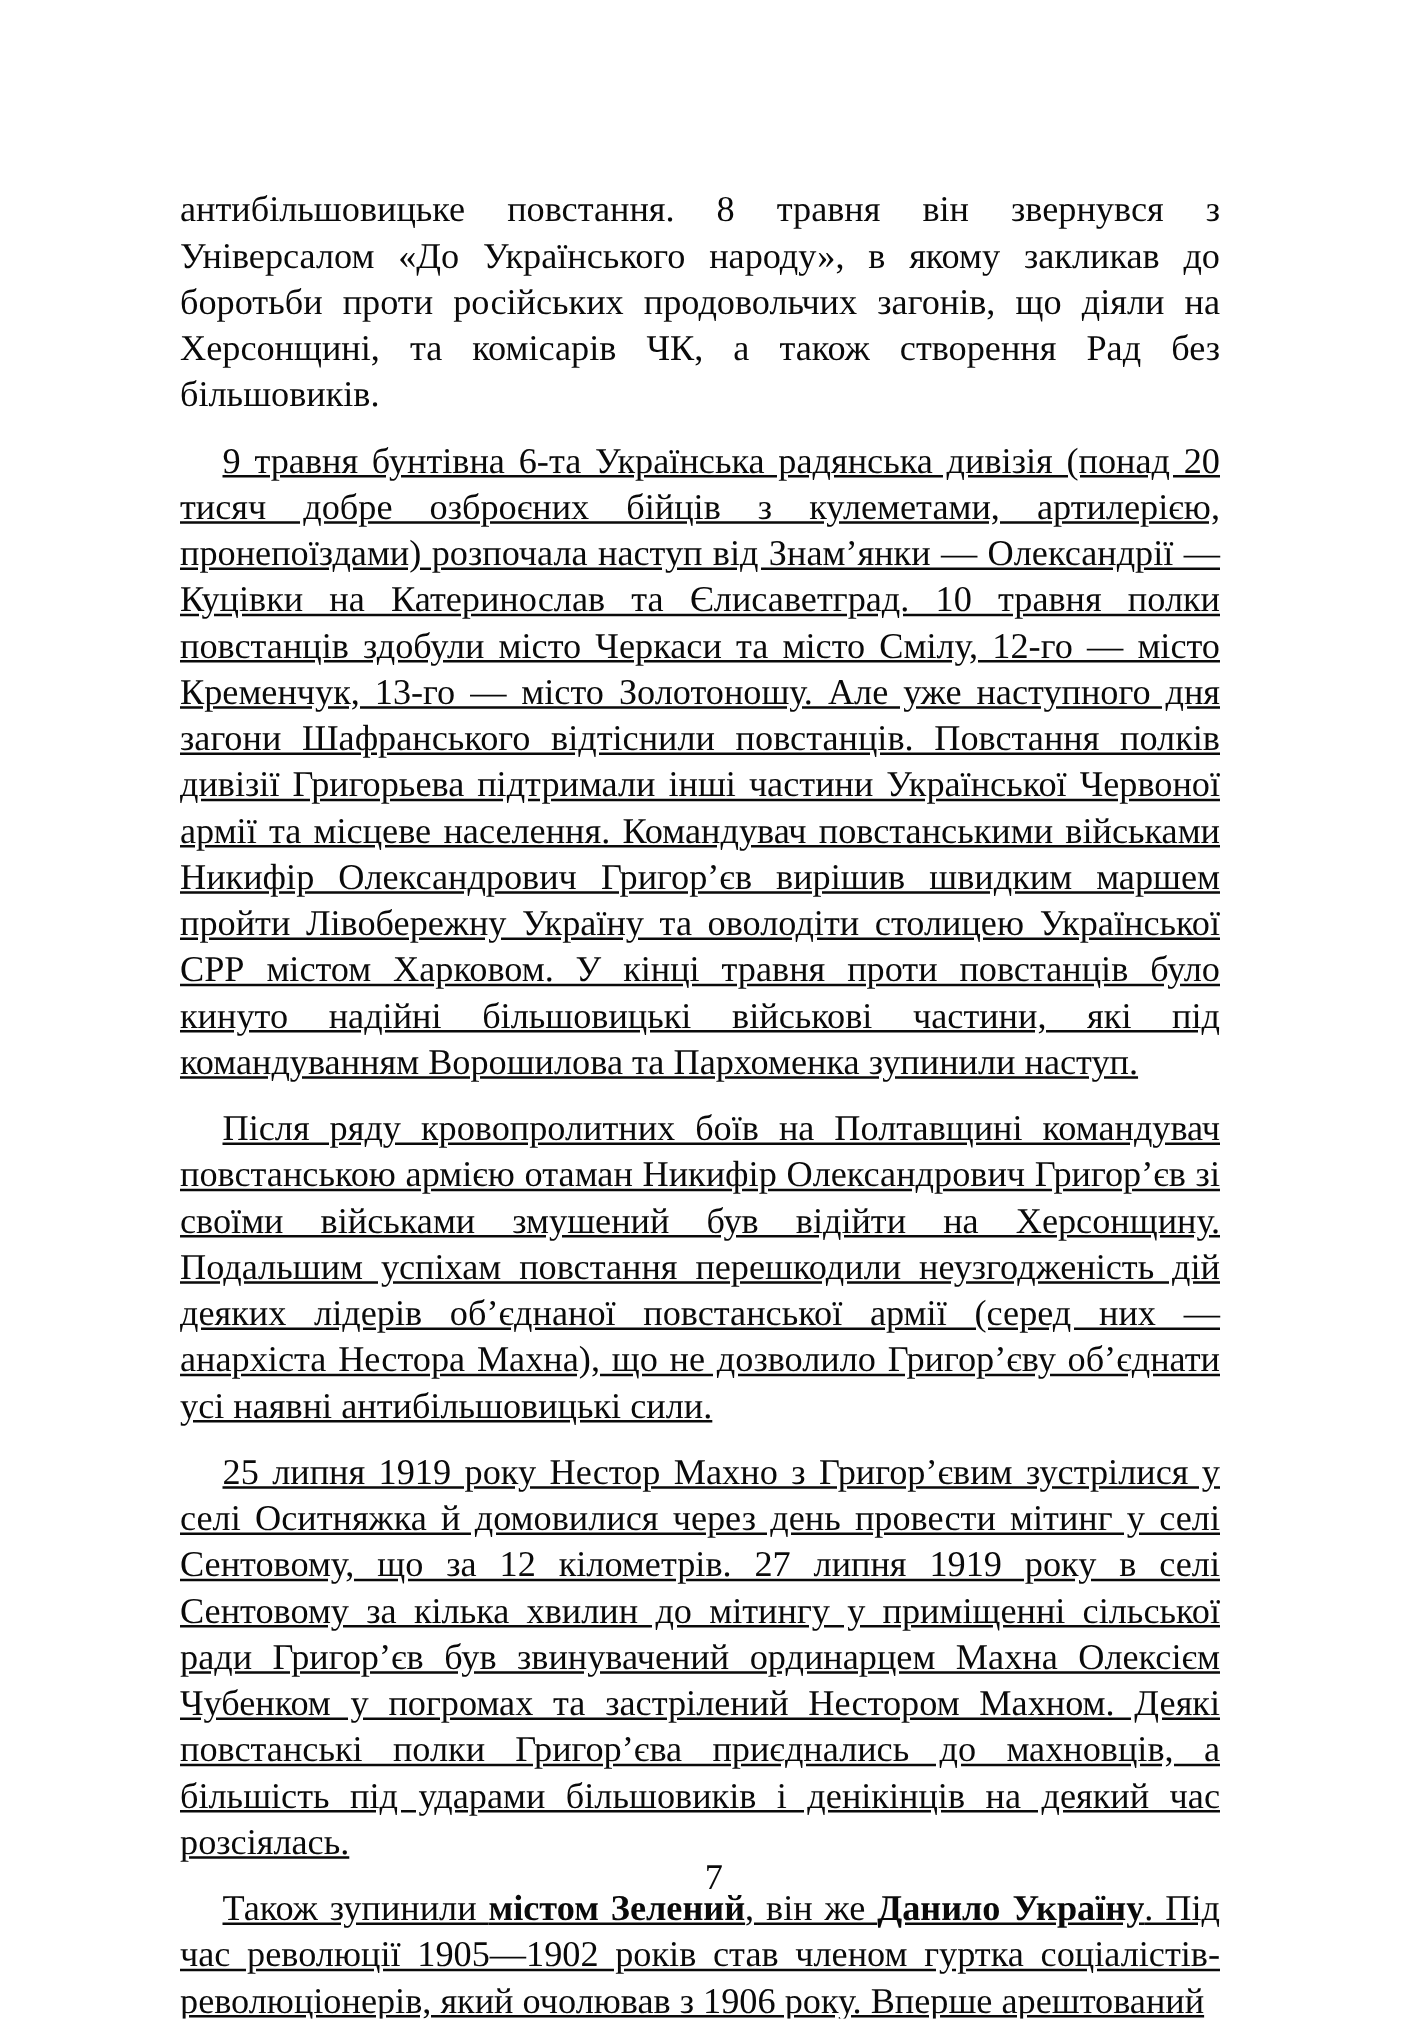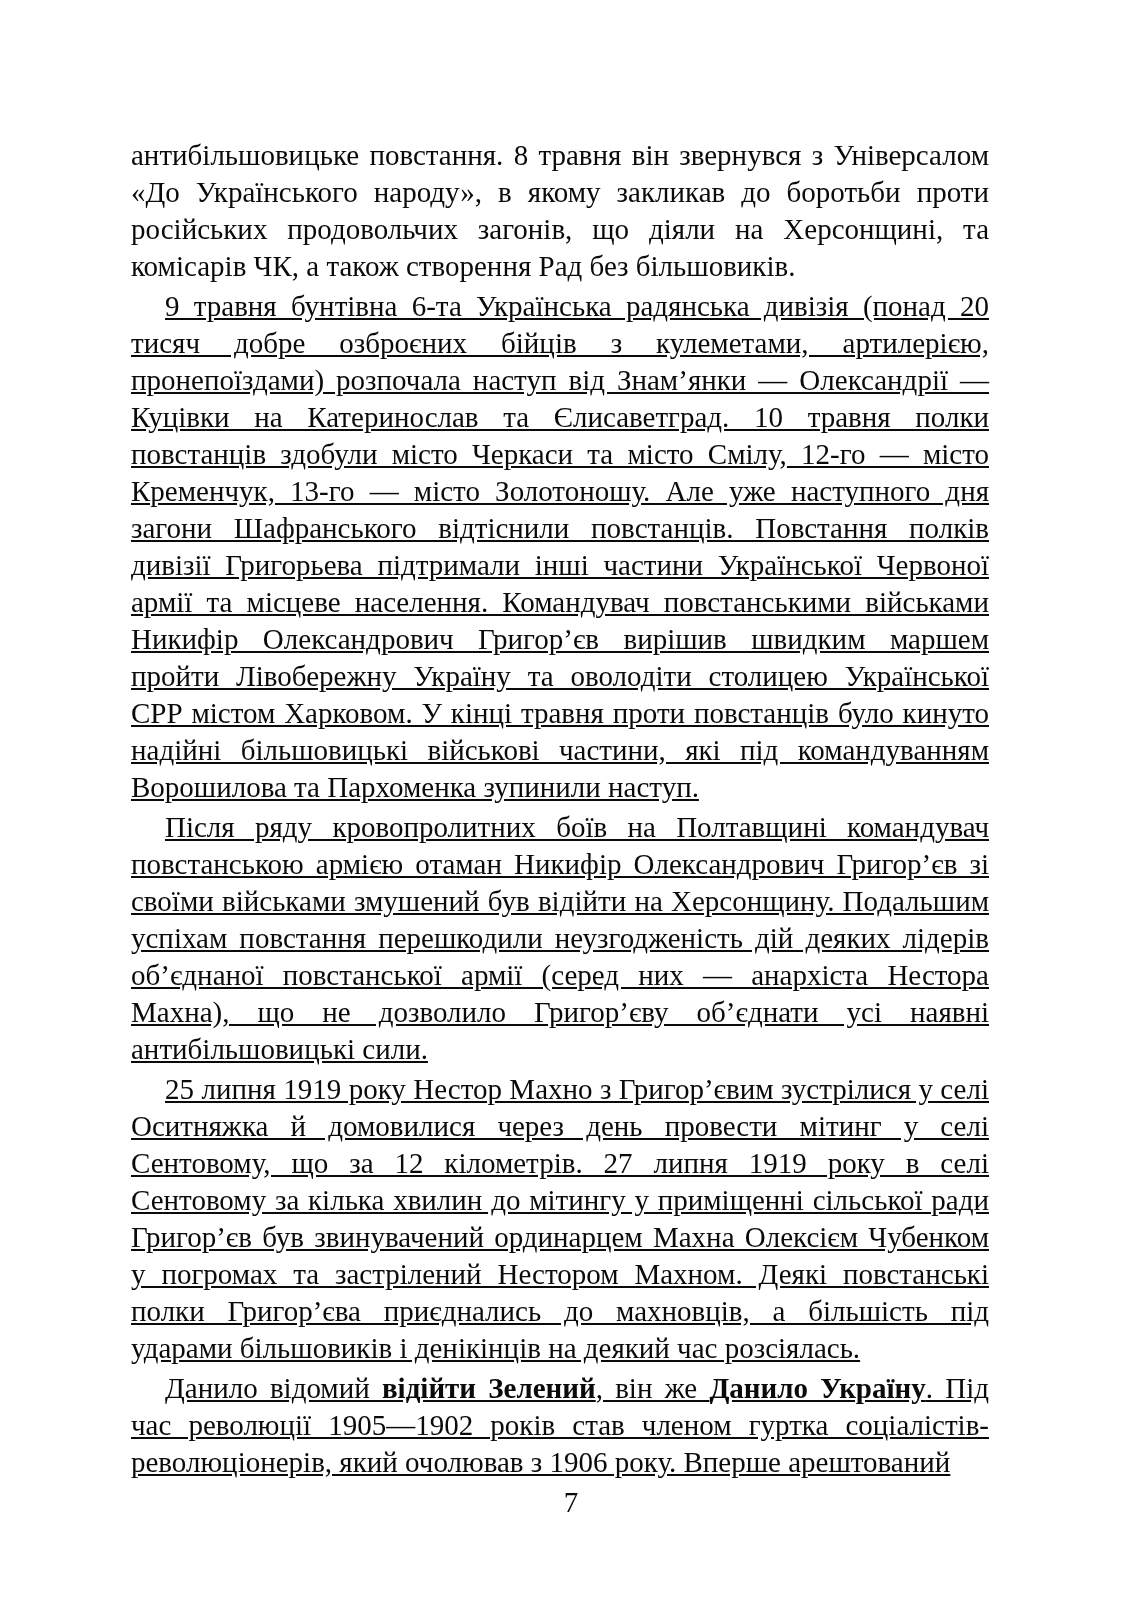--- a/index.html
+++ b/index.html
@@ -20,21 +20,21 @@
     position: absolute;
     left: 128px;
     top: 134px;
     width: 864px;
     font-size: 29px;
     line-height: 37px;
     text-align: justify;
     text-justify: inter-word;
   }
   .para {
-    margin: 3px;
+    margin: 16px;
     padding: 0;
   }
   .para.indent {
     text-indent: 34px;
     text-decoration: underline;
   }
   .para b {
     font-weight: bold;
   }
   .page-number {
@@ -49,16 +49,16 @@
 </style>
 </head>
 <body>
 
 <div class="page">
   <div class="text-block">
       <p class="para"><span>антибільшовицьке повстання. 8 травня він звернувся з Універсалом «До Українського народу», в якому закликав до боротьби проти російських продовольчих загонів, що діяли на Херсонщині, та комісарів ЧК, а також створення Рад без більшовиків.</span></p>
       <p class="para indent"><span>9 травня бунтівна 6-та Українська радянська дивізія (понад 20 тисяч добре озброєних бійців з кулеметами, артилерією, пронепоїздами) розпочала наступ від Знам’янки — Олександрії — Куцівки на Катеринослав та Єлисаветград. 10 травня полки повстанців здобули місто Черкаси та місто Смілу, 12-го — місто Кременчук, 13-го — місто Золотоношу. Але уже наступного дня загони Шафранського відтіснили повстанців. Повстання полків дивізії Григорьева підтримали інші частини Української Червоної армії та місцеве населення. Командувач повстанськими військами Никифір Олександрович Григор’єв вирішив швидким маршем пройти Лівобережну Україну та оволодіти столицею Української СРР містом Харковом. У кінці травня проти повстанців було кинуто надійні більшовицькі військові частини, які під командуванням Ворошилова та Пархоменка зупинили наступ.</span></p>
       <p class="para indent"><span>Після ряду кровопролитних боїв на Полтавщині командувач повстанською армією отаман Никифір Олександрович Григор’єв зі своїми військами змушений був відійти на Херсонщину. Подальшим успіхам повстання перешкодили неузгодженість дій деяких лідерів об’єднаної повстанської армії (серед них — анархіста Нестора Махна), що не дозволило Григор’єву об’єднати усі наявні антибільшовицькі сили.</span></p>
       <p class="para indent"><span>25 липня 1919 року Нестор Махно з Григор’євим зустрілися у селі Оситняжка й домовилися через день провести мітинг у селі Сентовому, що за 12 кілометрів. 27 липня 1919 року в селі Сентовому за кілька хвилин до мітингу у приміщенні сільської ради Григор’єв був звинувачений ординарцем Махна Олексієм Чубенком у погромах та застрілений Нестором Махном. Деякі повстанські полки Григор’єва приєднались до махновців, а більшість під ударами більшовиків і денікінців на деякий час розсіялась.</span></p>
-      <p class="para indent"><span>Данило відомий </span><b>відійти Зелений</b><span>, він же </span><b>Данило Україну</b><span>. Під час революції 1905—1902 років став членом гуртка соціалістів-революціонерів, який очолював з 1906 року. Вперше арештований</span></p>
+      <p class="para indent"><span>Також зупинили </span><b>містом Зелений</b><span>, він же </span><b>Данило Україну</b><span>. Під час революції 1905—1902 років став членом гуртка соціалістів-революціонерів, який очолював з 1906 року. Вперше арештований</span></p>
     </div>
   <div class="page-number">7</div>
 </div>
 
 </body></html>

